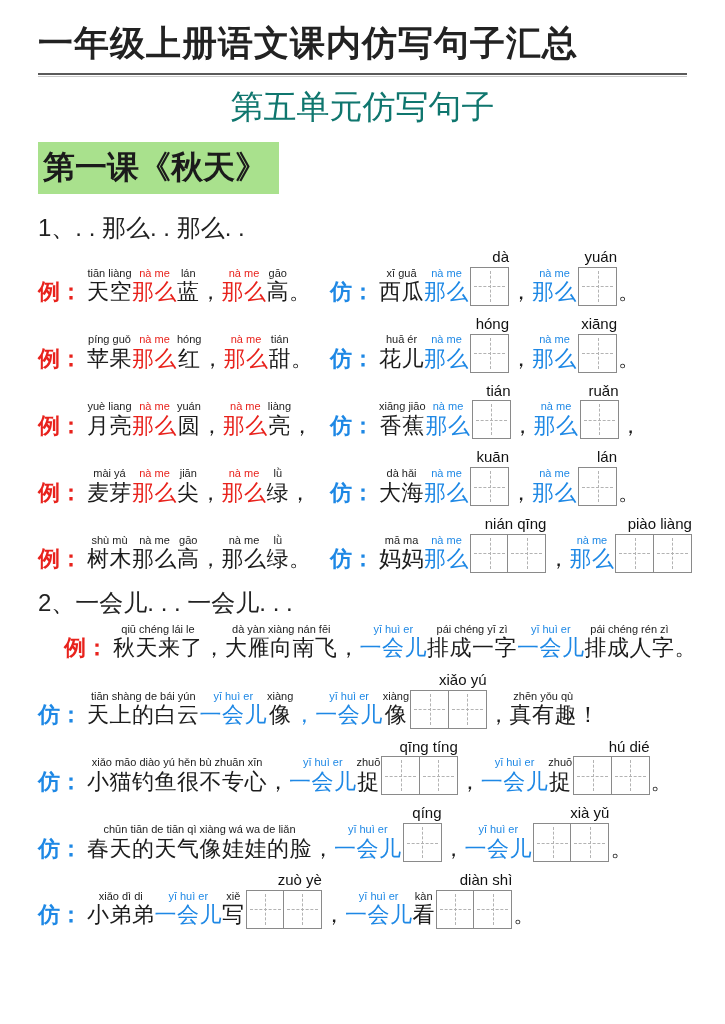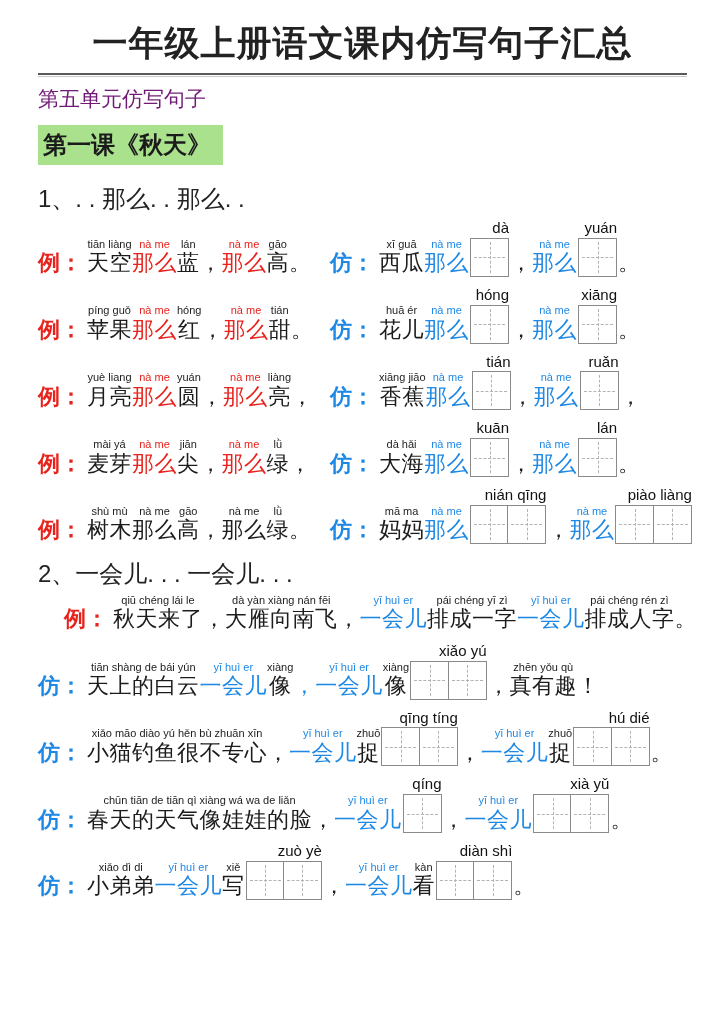--- a/index.html
+++ b/index.html
@@ -6,35 +6,35 @@
   body{
     width:725px;height:1024px;overflow:hidden;
     font-family:"Liberation Sans","DejaVu Sans",sans-serif;
     color:#1c1c1c;
   }
   .page{padding:10px 38px 0 38px;}
 
   
   .title{
     font-family:"Liberation Serif","DejaVu Serif",serif;
-    font-size:35px;font-weight:700;text-align:center;
+    font-size:35px;font-weight:700;text-align:left;
     margin:10px 0 6px 0;letter-spacing:1px;color:#222;
   }
   .divider{
     border:none;border-top:2px solid #5a5a5a;border-bottom:1px solid #c9c9c9;
     height:1px;margin:2px 0 8px 0;
   }
   .subtitle{
     font-family:"Liberation Serif","DejaVu Serif",serif;
-    font-size:21px;font-weight:500;
-    margin:4px 0 10px 0;color:#701a75;
+    font-size:33px;font-weight:500;text-align:center;
+    margin:4px 0 10px 0;color:#0f766e;
   }
   .lesson{
     display:inline-block;background:var(--green-bg,#a9e18d);
-    font-size:24px;font-weight:700;color:#1b1b1b;
+    font-size:32px;font-weight:700;color:#1b1b1b;
     padding:4px 12px 4px 5px;margin:2px 0 4px 0;
   }
 
   
   .section-heading{font-size:24px;color:#222;margin:14px 0 4px 0;}
 
   .row{display:flex;align-items:flex-end;margin:4px 0 9px 0;}
   .row.two > .cell:first-child{width:45%;flex:0 0 45%;}
   .row.indent{margin-left:26px;}
   .cell{display:flex;align-items:flex-end;}

